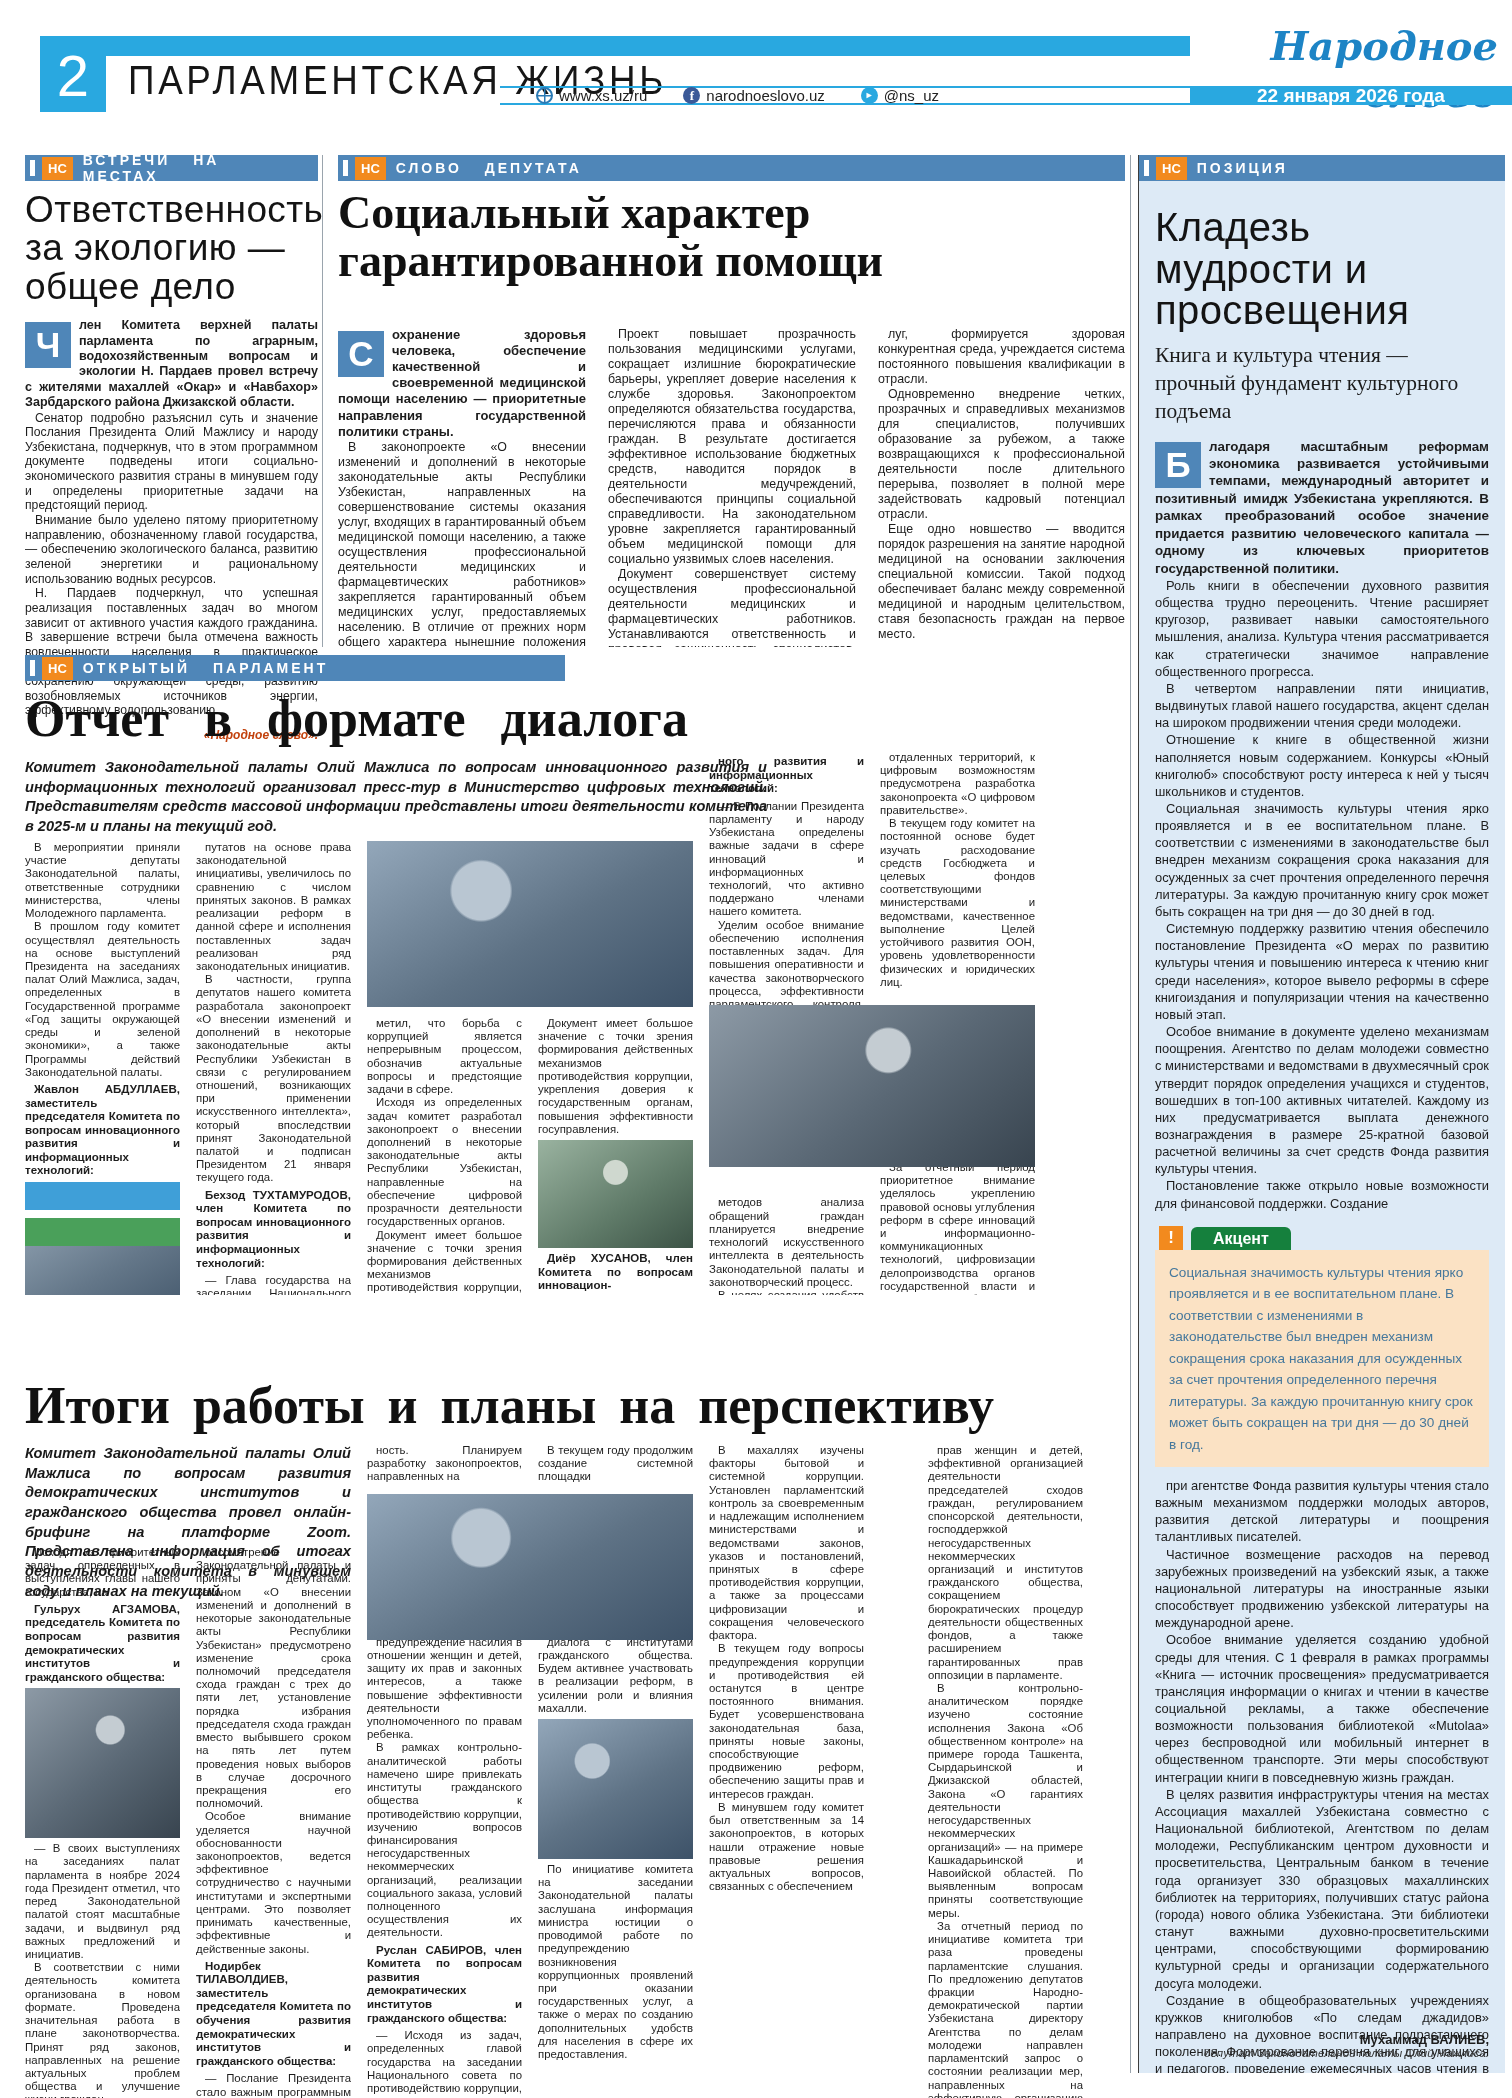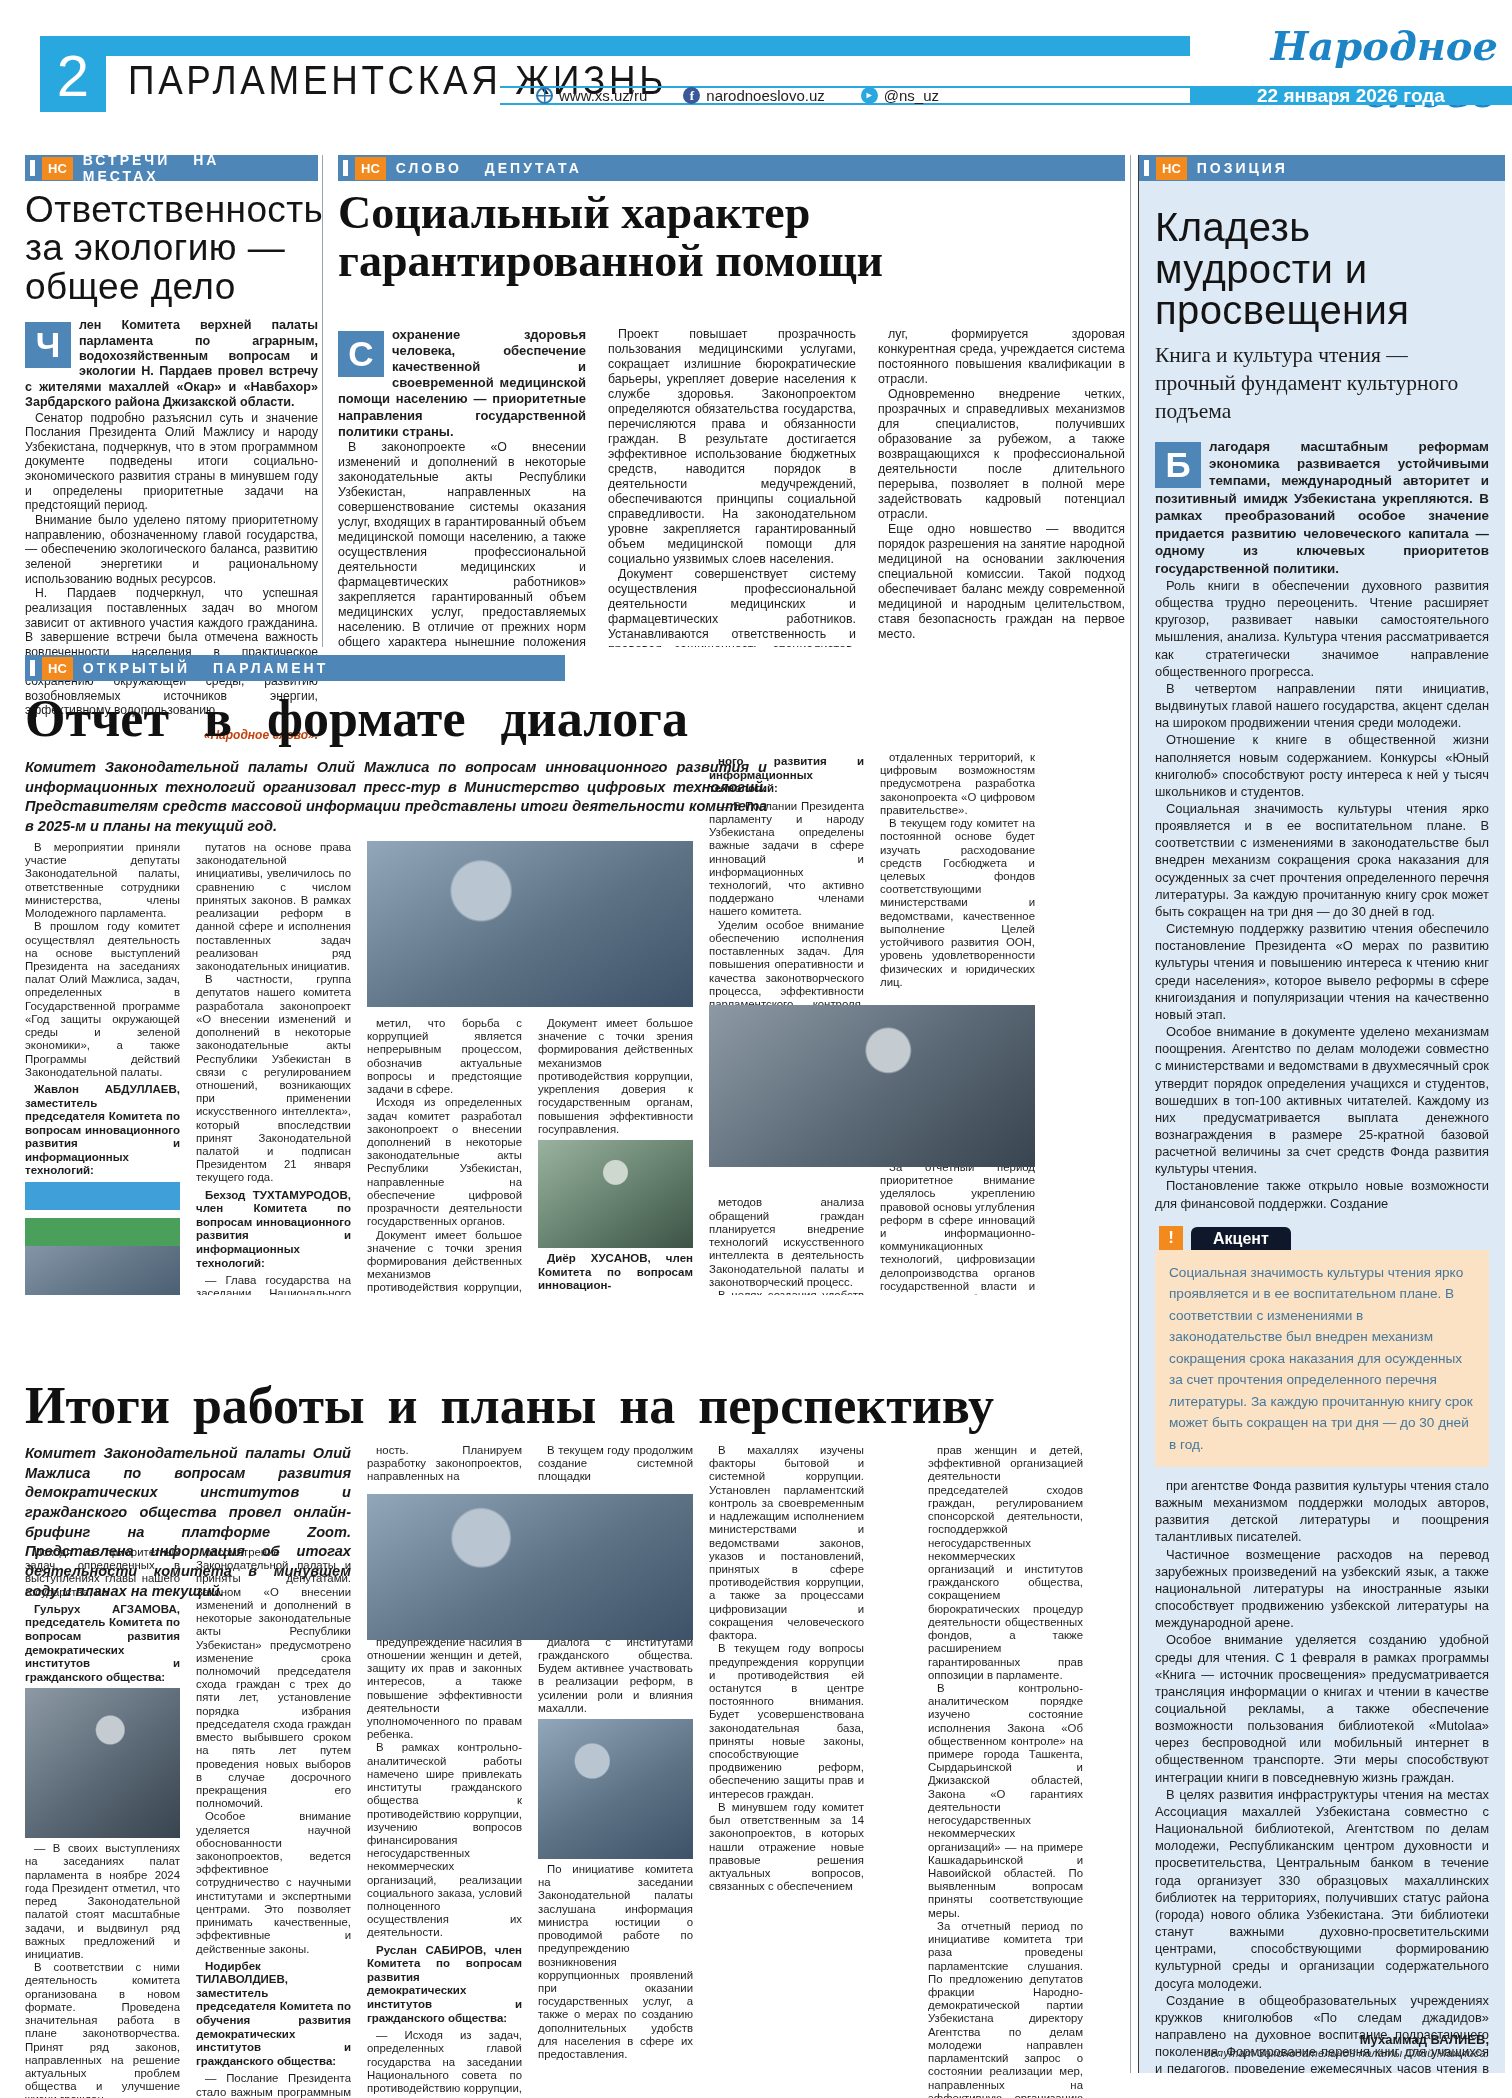--- a/index.html
+++ b/index.html
@@ -68,21 +68,21 @@
   #wisdom .rubric{margin:0 -16px;}
   #wisdom .bp{font-size:12.9px;line-height:1.33;text-indent:11px;}
   #wisdom .leadbold{font-size:13.4px;line-height:1.3;}
   #wisdom .hl-sans{font-size:40px;margin:26px 0 10px;}
   .subhead{font-family:"Liberation Serif","DejaVu Serif",serif;font-size:21.5px;line-height:1.3;
            color:#1b1b1b;margin:0 0 12px;}
   .accent{margin:14px 0 10px;}
   .accent-head{display:flex;align-items:flex-end;gap:8px;margin-left:4px;}
   .accent-bang{width:24px;height:24px;background:#f28a1e;color:#fff;font-weight:700;font-size:17px;
                text-align:center;line-height:24px;}
-  .accent-tab{background:#0f172a;color:#fff;font-weight:700;font-size:16px;padding:3px 22px 2px;
+  .accent-tab{background:#15803d;color:#fff;font-weight:700;font-size:16px;padding:3px 22px 2px;
               border-radius:6px 6px 0 0;}
   .accent-body{background:#fbe2c4;padding:12px 14px;font-size:13.6px;line-height:1.58;color:#46789c;}
 </style>
 </head>
 <body>
 
 <div class="page">
 
   <div class="cyanbar"></div>
   <div class="numbox">2</div>

